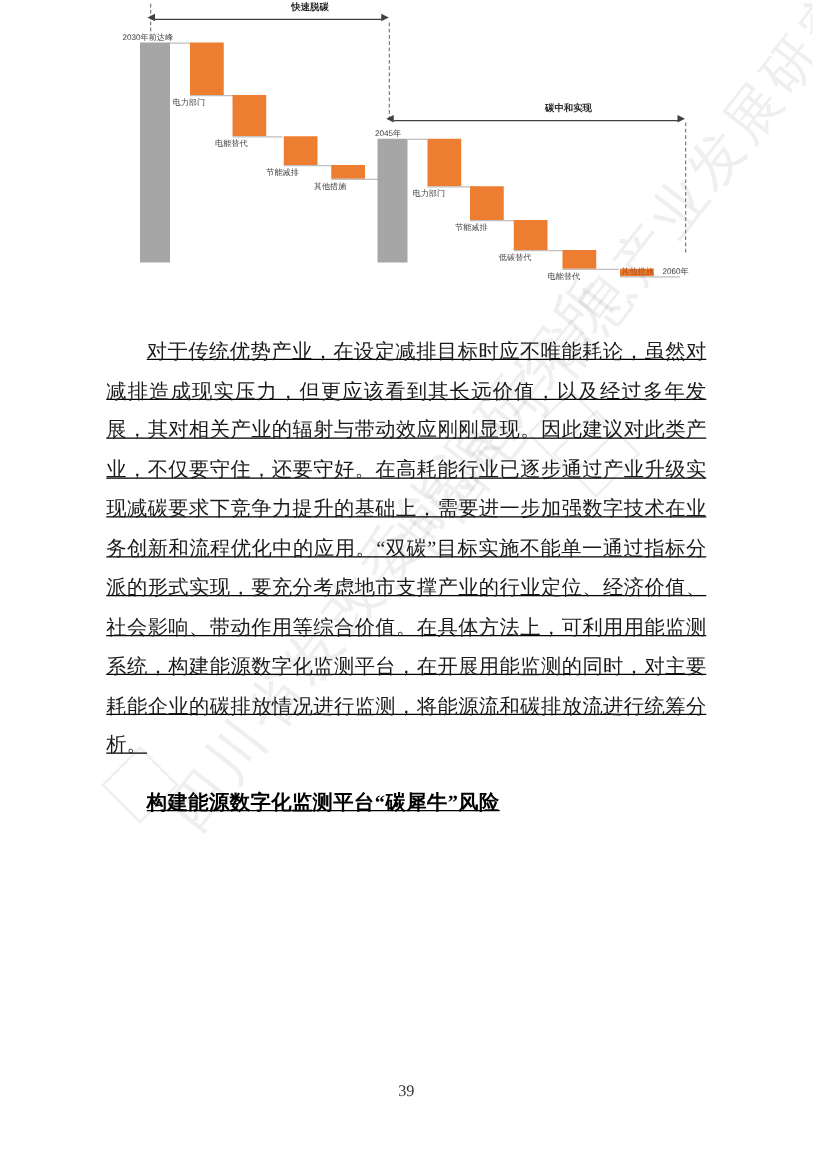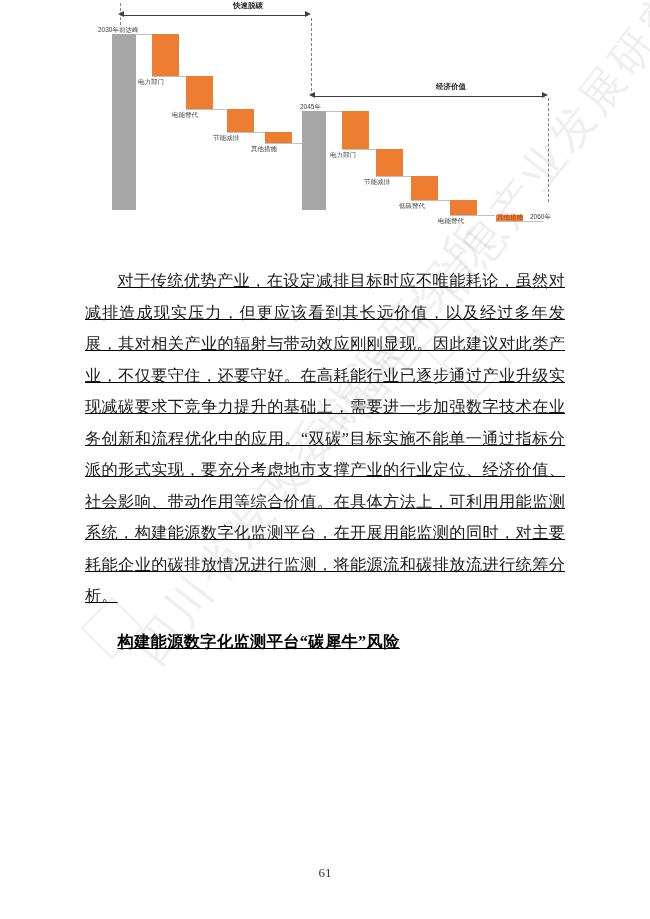--- a/index.html
+++ b/index.html
@@ -197,21 +197,21 @@
       <div class="arrowhead-l" style="left:118px; top:11px;"></div>
       <div class="arrowline" style="left:124px; top:14.5px; width:182px;"></div>
       <div class="arrowhead-r" style="left:305px; top:11px;"></div>
       <div class="phase-label" style="left:185px; top:1px;">快速脱碳</div>
 
       <div class="vdash" style="left:311px; top:18px; height:78px;"></div>
 
       <div class="arrowhead-l" style="left:309px; top:92px;"></div>
       <div class="arrowline" style="left:315px; top:95.5px; width:228px;"></div>
       <div class="arrowhead-r" style="left:542px; top:92px;"></div>
-      <div class="phase-label" style="left:388px; top:82px;">经济价值</div>
+      <div class="phase-label" style="left:388px; top:82px;">碳中和实现</div>
       <div class="vdash" style="left:548px; top:98px; height:104px;"></div>
 
       <div class="yearlabel" style="left:98px; top:26px;">2030年前达峰</div>
       <div class="bar-gray" style="left:112px; top:34px; width:24px; height:176px;"></div>
 
       <div class="connector" style="left:136px; top:34px; width:16px;"></div>
       <div class="bar-orange" style="left:152px; top:34px; width:27px; height:42px;"></div>
       <div class="connector" style="left:152px; top:76px; width:40px;"></div>
       <div class="blabel" style="left:138px; top:78px;">电力部门</div>
 
@@ -255,15 +255,15 @@
 
     </div>
   </div>
 
 
   <div class="body-area">
     <p class="para indent">对于传统优势产业，在设定减排目标时应不唯能耗论，虽然对减排造成现实压力，但更应该看到其长远价值，以及经过多年发展，其对相关产业的辐射与带动效应刚刚显现。因此建议对此类产业，不仅要守住，还要守好。在高耗能行业已逐步通过产业升级实现减碳要求下竞争力提升的基础上，需要进一步加强数字技术在业务创新和流程优化中的应用。“双碳”目标实施不能单一通过指标分派的形式实现，要充分考虑地市支撑产业的行业定位、经济价值、社会影响、带动作用等综合价值。在具体方法上，可利用用能监测系统，构建能源数字化监测平台，在开展用能监测的同时，对主要耗能企业的碳排放情况进行监测，将能源流和碳排放流进行统筹分析。</p>
     <h3 class="subhead">构建能源数字化监测平台“碳犀牛”风险</h3>
   </div>
 
-  <div class="pagenum">61</div>
+  <div class="pagenum">39</div>
 
 </div>
 
 </body></html>

